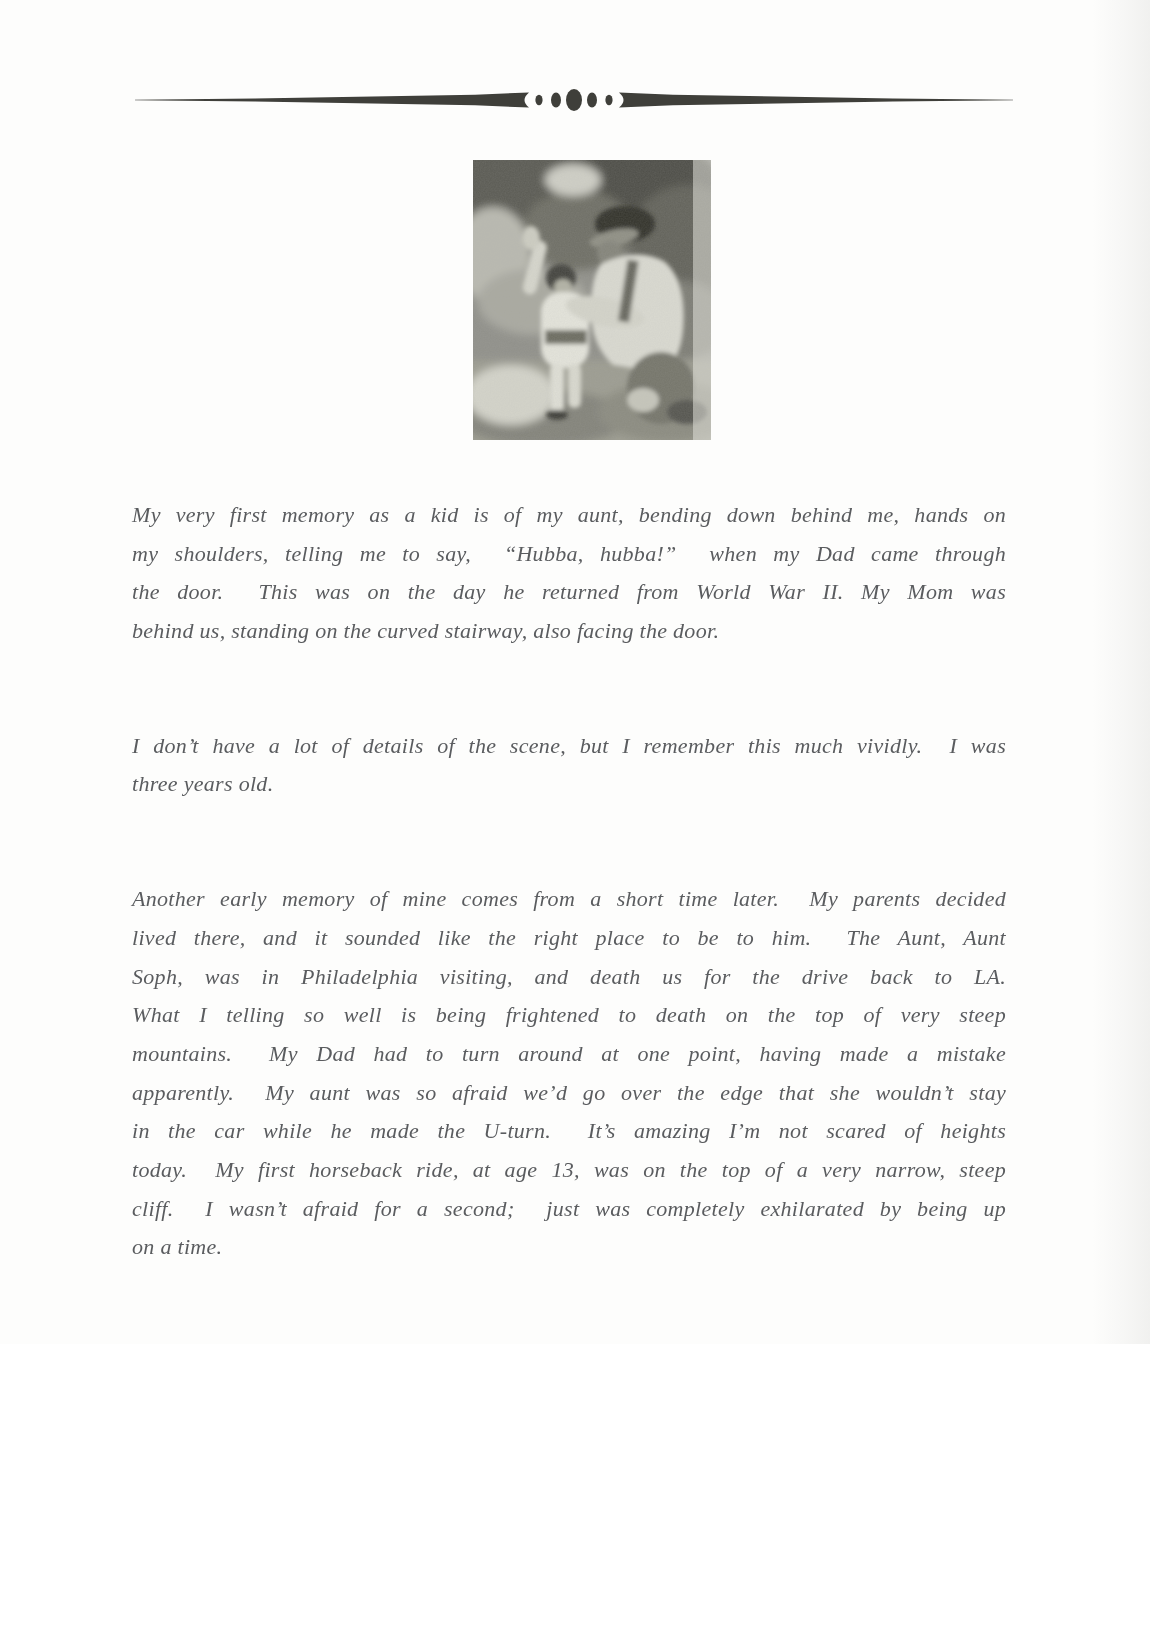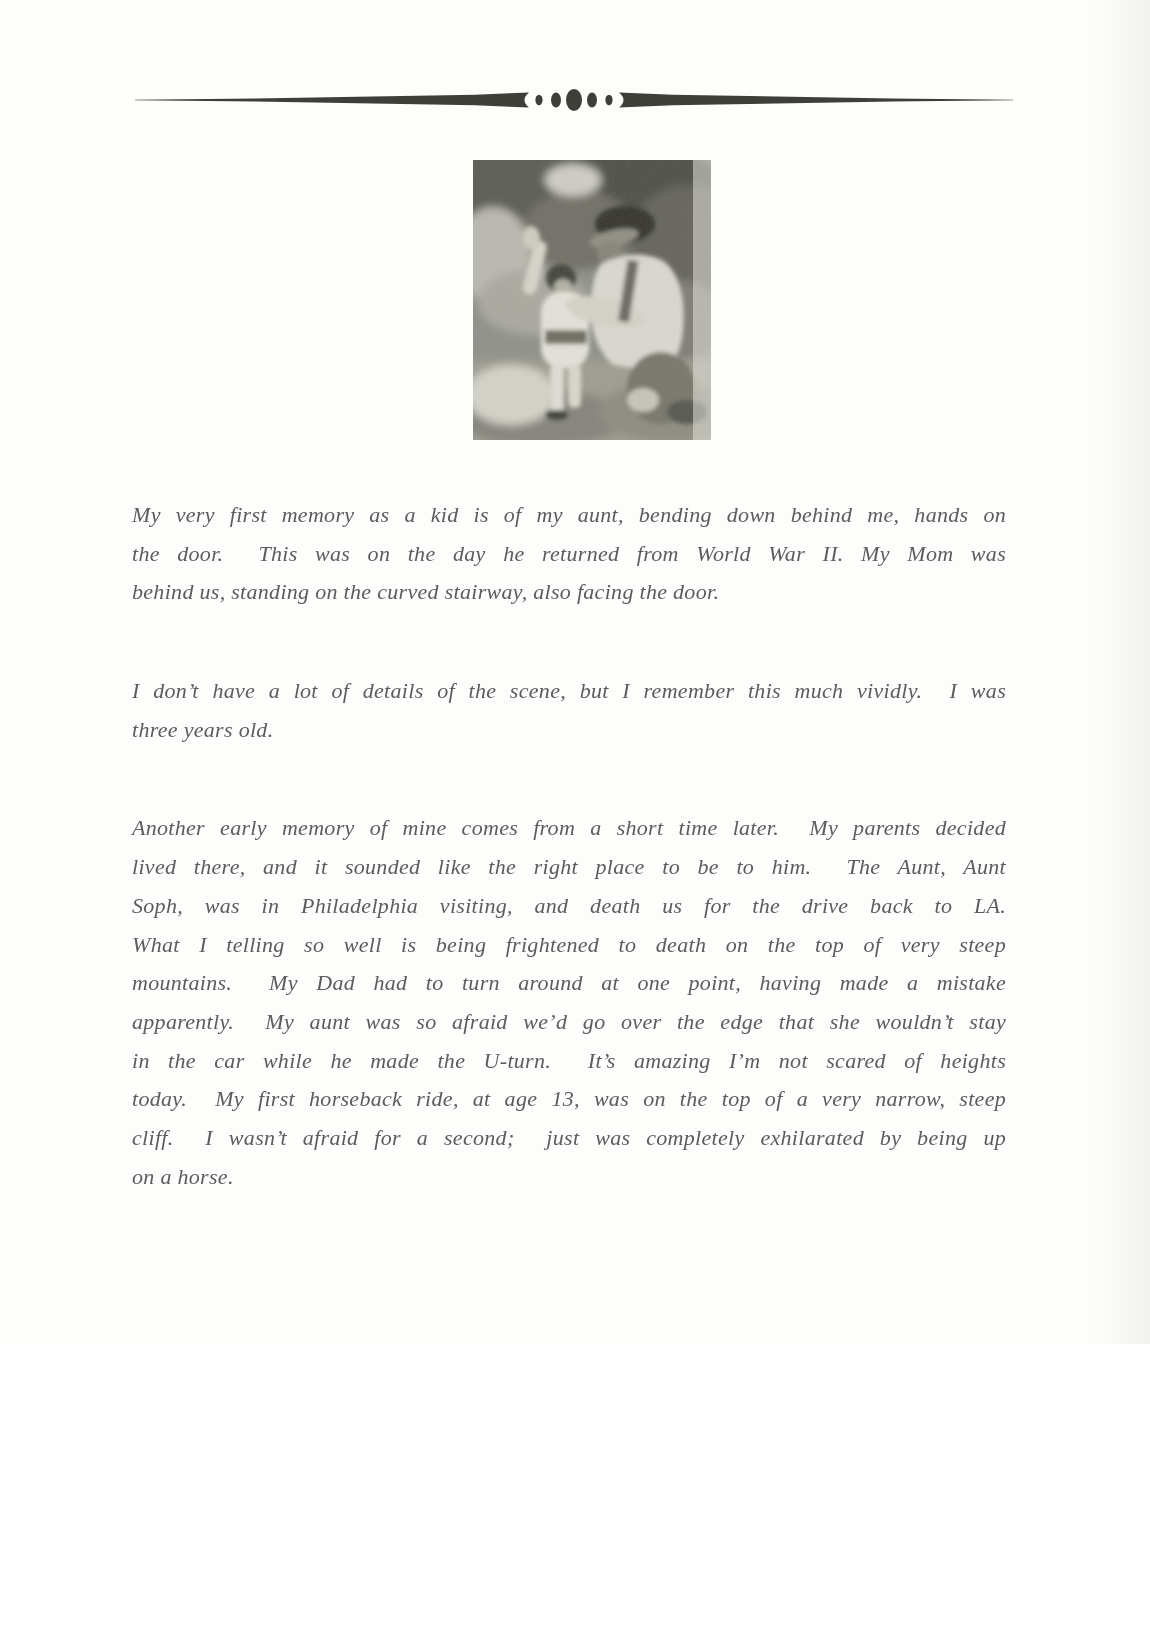--- a/index.html
+++ b/index.html
@@ -36,21 +36,21 @@
     position: absolute; left: 473px; top: 160px; width: 238px; height: 280px;
     box-shadow: inset 0 0 14px 7px rgba(253,253,252,0.9);
   }
   .photo-frame svg { display: block; }
 
   .text-block {
     position: absolute; left: 132px; top: 496px; width: 874px;
     color: #5a5c5f;
   }
   .para { margin: 0; }
-  .para + .para { margin-top: 60px; }
+  .para + .para { margin-top: 76px; }
   .para:nth-of-type(3) { }
   .line {
     font-style: italic;
     font-size: 22px;
     line-height: 38.7px;
     height: 38.7px;
     letter-spacing: 0.3px;
     white-space: pre-wrap;
     text-align: justify;
     text-align-last: justify;
@@ -128,38 +128,39 @@
         <ellipse cx="214" cy="252" rx="20" ry="12" fill="#555550"></ellipse>
       </g>
       <rect width="238" height="280" filter="url(#grain)"></rect>
       <rect x="220" y="0" width="18" height="280" fill="#e2e2da" opacity="0.55"></rect>
     </svg>
   </figure>
 
   <div class="text-block">
       <div class="para">
         <div class="line">My very first memory as a kid is of my aunt, bending down behind me, hands on</div>
+        <div class="line">my shoulders, telling me to say,  “Hubba, hubba!”  when my Dad came through</div>
         <div class="line">the door.  This was on the day he returned from World War II. My Mom was</div>
         <div class="line last">behind us, standing on the curved stairway, also facing the door.</div>
       </div>
       <div class="para">
         <div class="line">I don’t have a lot of details of the scene, but I remember this much vividly.  I was</div>
         <div class="line last">three years old.</div>
       </div>
       <div class="para">
         <div class="line">Another early memory of mine comes from a short time later.  My parents decided</div>
         <div class="line">lived there, and it sounded like the right place to be to him.  The Aunt, Aunt</div>
         <div class="line">Soph, was in Philadelphia visiting, and death us for the drive back to LA.</div>
         <div class="line">What I telling so well is being frightened to death on the top of very steep</div>
         <div class="line">mountains.  My Dad had to turn around at one point, having made a mistake</div>
         <div class="line">apparently.  My aunt was so afraid we’d go over the edge that she wouldn’t stay</div>
         <div class="line">in the car while he made the U-turn.  It’s amazing I’m not scared of heights</div>
         <div class="line">today.  My first horseback ride, at age 13, was on the top of a very narrow, steep</div>
         <div class="line">cliff.  I wasn’t afraid for a second;  just was completely exhilarated by being up</div>
-        <div class="line last">on a horse.</div>
+        <div class="line last">on a time.</div>
       </div>
     </div>
 
   <div class="ornament bottom">
     <svg width="878" height="36" viewBox="0 0 878 36">
       <g fill="#3f3f3a">
         <path d="M0 17.7 L120 16.6 L330 12 L376 9.4 Q367 18 376 26.6 L330 23 L120 19.4 L0 18.3 Z"></path>
         <path d="M878 17.7 L758 16.6 L548 12 L502 9.4 Q511 18 502 26.6 L548 23 L758 19.4 L878 18.3 Z"></path>
         <circle cx="392" cy="18" r="4.4"></circle>
         <ellipse cx="411" cy="18" rx="5.4" ry="8"></ellipse>

